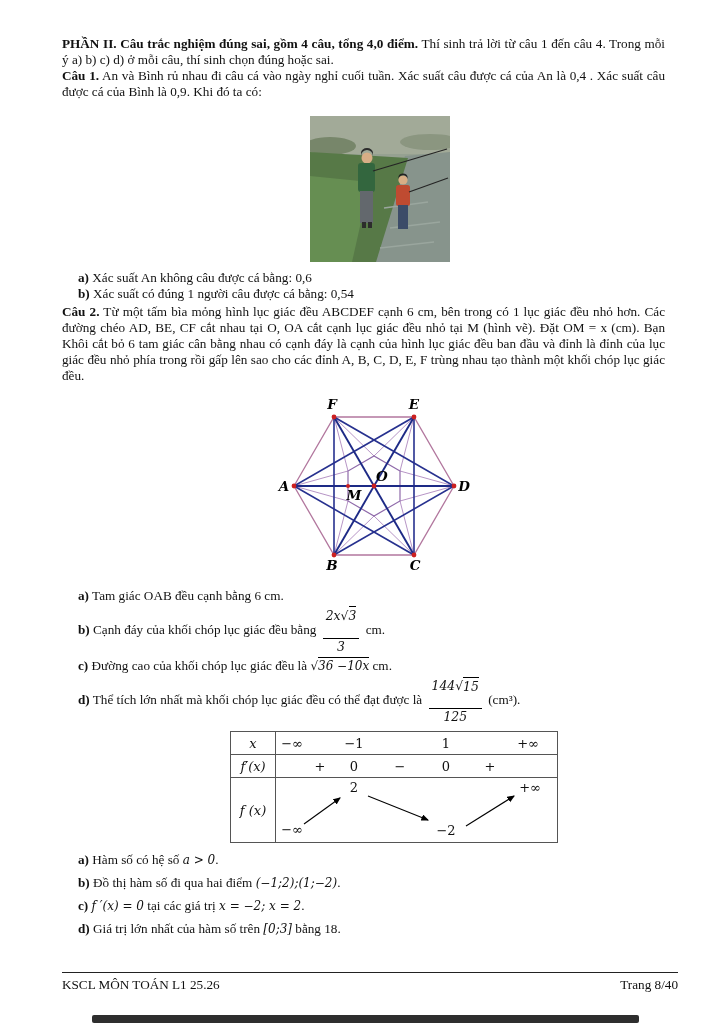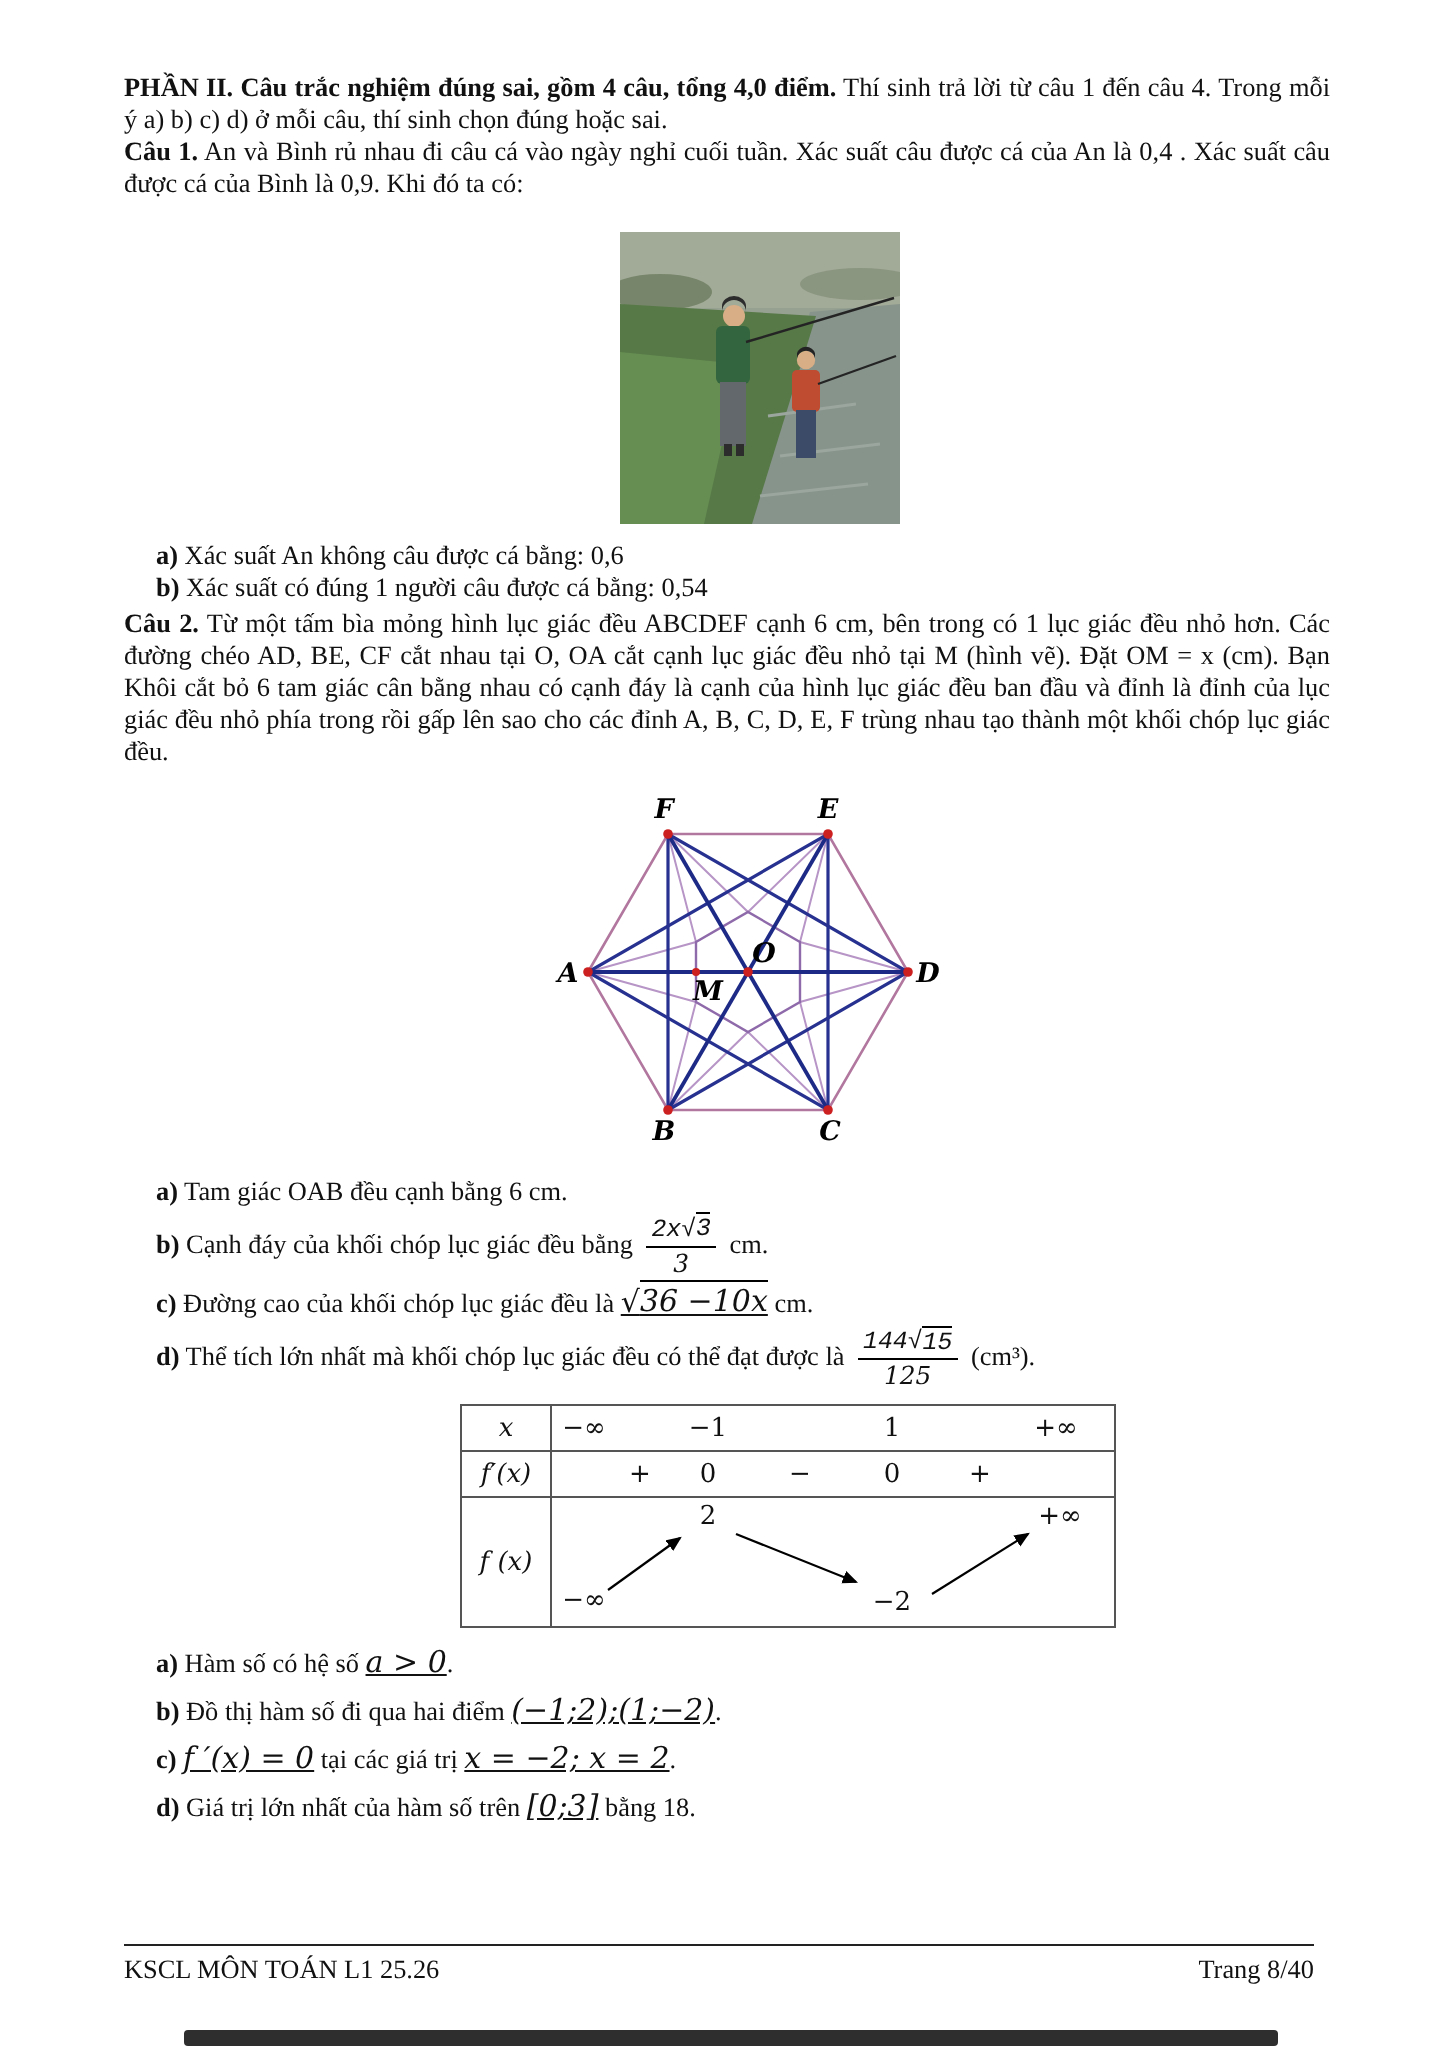--- a/index.html
+++ b/index.html
@@ -9,47 +9,47 @@
     font-family:"Liberation Serif",serif;font-size:13.2px;
   }
   .page{padding:36px 60px 0 62px;}
   p{margin:0;line-height:15.9px;text-align:justify;}
   .b{font-weight:bold;}
   .opts{margin-left:16px;margin-top:7px;}
   .opt{text-align:left;line-height:16.2px;}
   .opt-tall{margin:5px 0;}
   .photo{display:block;margin:16px 0 8px 248px;}
   .fig{display:block;margin:10px 0 2px 212px;}
-  .math{font-family:"DejaVu Serif",serif;font-style:italic;font-size:15px;text-decoration:underline;}
+  .math{font-family:"DejaVu Serif",serif;font-style:italic;font-size:12px;}
   .frac{
     display:inline-block;vertical-align:middle;text-align:center;line-height:1.05;
     font-family:"DejaVu Serif",serif;font-style:italic;font-size:12.4px;margin:0 3px;
   }
-  .frac .num{display:block;border-bottom:1px solid #000;padding:0 3px 1px;font-family:Liberation Mono, monospace;}
+  .frac .num{display:block;border-bottom:1px solid #000;padding:0 3px 16px;}
   .frac .den{display:block;padding-top:1px;}
   .rs{font-style:normal;}
   .rb{border-top:1px solid #000;padding-top:0.5px;}
   .q3p{margin-top:8px;}
   .q3opt{margin-bottom:5px;line-height:18px;}
 
   
   .bbt{margin:8px 0 8px 168px;width:326px;border:1px solid #555;background:#fff;
        font-family:"DejaVu Serif",serif;font-size:13px;}
   .bbt .row{display:flex;border-top:1px solid #555;}
   .bbt .row:first-child{border-top:none;}
   .bbt .lab{width:44px;border-right:1px solid #555;display:flex;align-items:center;
             justify-content:center;font-style:italic;}
   .bbt .vals{position:relative;width:280px;}
   .r1 .vals,.r2 .vals{height:22px;}
   .r3 .vals{height:64px;}
   .bbt .pv{position:absolute;transform:translateX(-50%);line-height:1;}
   .r1 .pv,.r2 .pv{top:5px;}
   .arr{position:absolute;left:0;top:0;}
 
-  .footer{position:absolute;left:62px;right:68px;top:972px;border-top:1.2px solid #222;
+  .footer{position:absolute;left:62px;right:47px;top:972px;border-top:1.2px solid #222;
           display:flex;justify-content:space-between;padding-top:4px;font-size:13.2px;}
   .page-edge{position:absolute;left:92px;right:86px;top:1015px;height:8px;
              background:#2e2e2e;border-radius:2px;}
 </style>
 </head>
 <body>
 
 <div class="page">
 
   <p><span class="b">PHẦN II. Câu trắc nghiệm đúng sai, gồm 4 câu, tổng 4,0 điểm.</span><span> Thí sinh trả lời từ câu 1 đến câu 4. Trong mỗi ý a) b) c) d) ở mỗi câu, thí sinh chọn đúng hoặc sai.</span></p>

